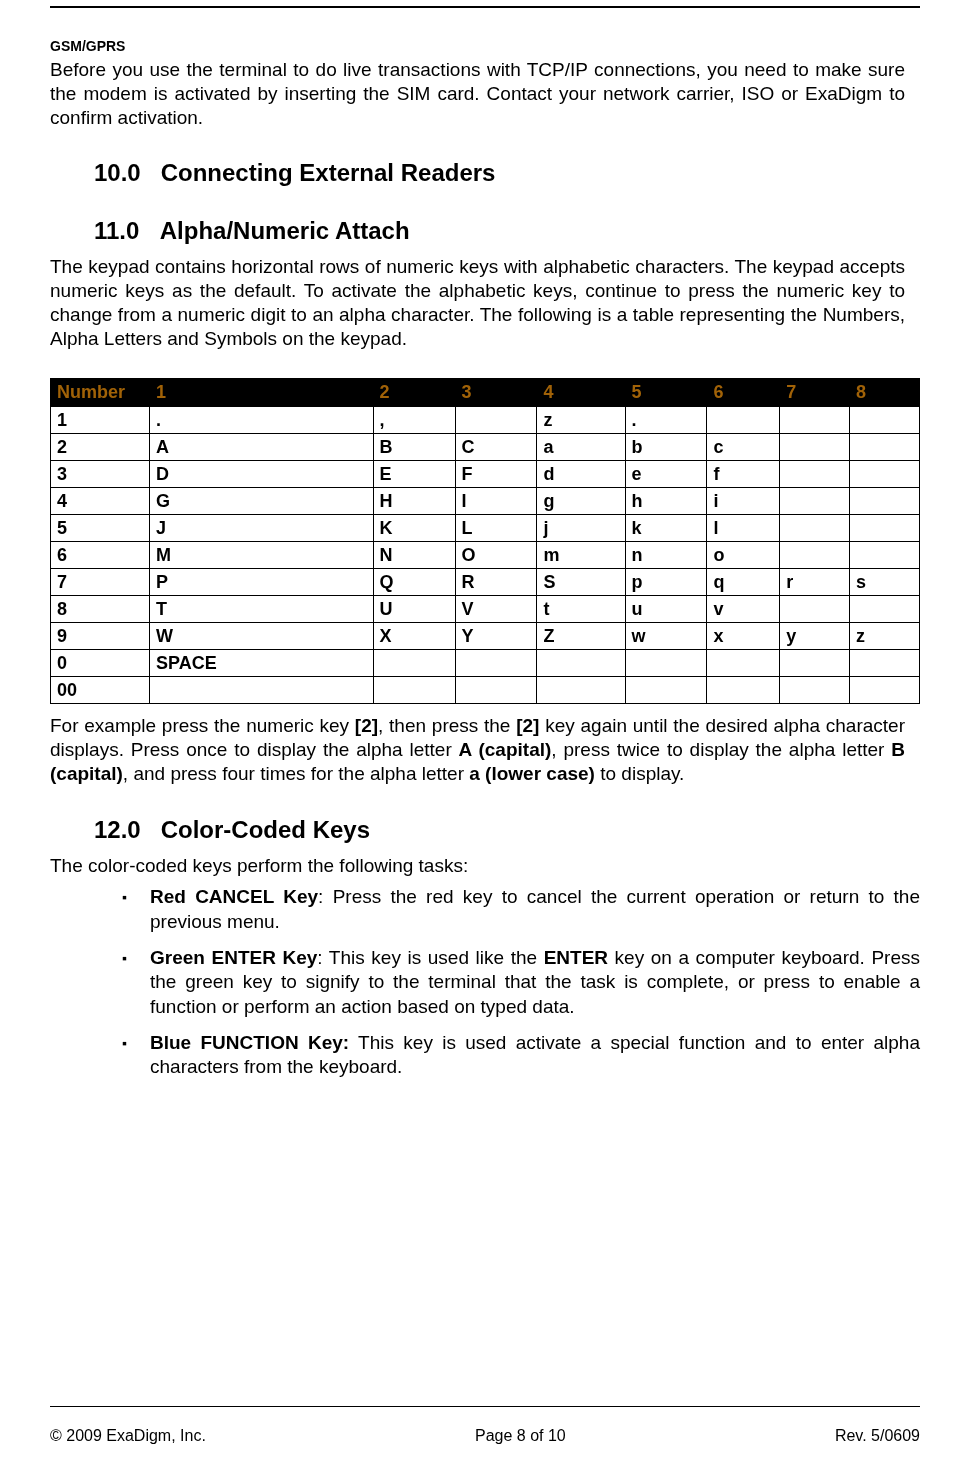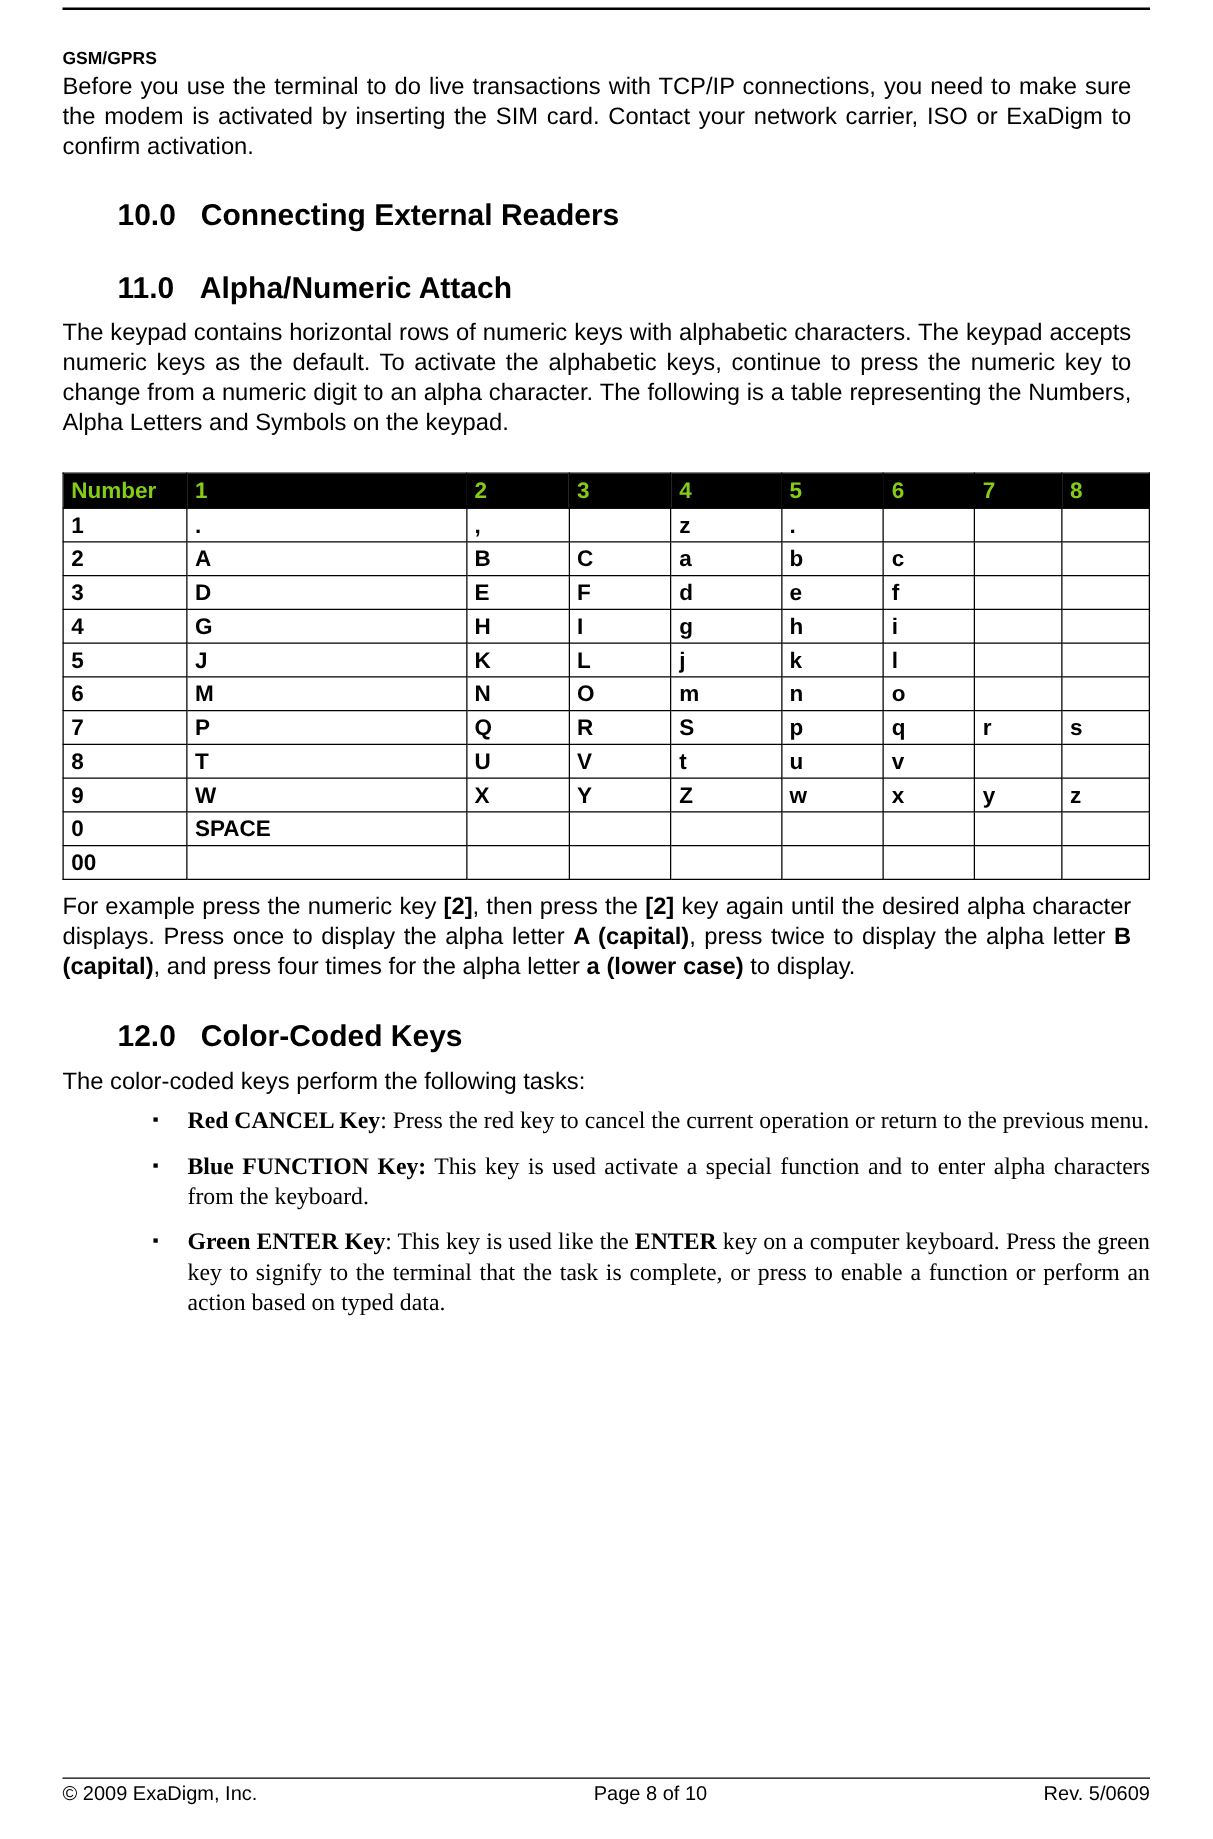--- a/index.html
+++ b/index.html
@@ -51,21 +51,21 @@
   }
   .h2 .num { display: inline-block; min-width: 60px; margin-left: 44px; }
   table.keypad {
     border-collapse: collapse;
     width: 100%;
     margin: 20px 0 10px 0;
     font-size: 18px;
   }
   table.keypad th {
     background: #000;
-    color: #84cc16;
+    color: #a16207;
     text-align: left;
     font-weight: bold;
     padding: 3px 6px;
     border: 1px solid #000;
   }
   table.keypad td {
     border: 1px solid #000;
     padding: 2px 6px;
     font-weight: bold;
     height: 22px;
@@ -76,38 +76,37 @@
     padding: 0 0 0 72px;
     list-style: none;
   }
   ul.keys li {
     position: relative;
     font-size: 19px;
     line-height: 1.28;
     text-align: justify;
     margin-bottom: 12px;
     padding-left: 28px;
-    font-family: Liberation Serif, serif;
   }
   ul.keys li::before {
     content: "\25AA";
     position: absolute;
     left: 0;
     top: 0;
     font-size: 14px;
     line-height: 24px;
   }
   .b { font-weight: bold; }
   .footer {
     position: absolute;
     left: 50px;
     right: 50px;
     bottom: 26px;
     border-top: 1.5px solid #000;
-    padding-top: 4px;
+    padding-top: 20px;
     font-size: 16px;
     display: flex;
     justify-content: space-between;
     gap: 26px;
   }
 </style>
 </head>
 <body>
 
 <div class="page">
@@ -276,24 +275,24 @@
     <span class="num">12.0</span>
     <span>Color-Coded Keys</span>
   </p>
   <p class="body-text" style="margin-bottom:8px">The color-coded keys perform the following tasks:</p>
 
   <ul class="keys">
     <li>
       <span class="b">Red CANCEL Key</span><span>:  </span><span>Press the red key to cancel the current operation or return to the previous menu.</span>
     </li>
     <li>
-      <span class="b">Blue FUNCTION Key:</span><span>  </span><span>This key is used activate a special function and to enter alpha characters from the keyboard.</span>
+      <span class="b">Green ENTER Key</span><span>:  </span><span>This key is used like the </span><span class="b">ENTER</span><span> key on a computer keyboard.  Press the green key to signify to the terminal that the task is complete, or press to enable a function or perform an action based on typed data.</span>
     </li>
     <li>
-      <span class="b">Green ENTER Key</span><span>:  </span><span>This key is used like the </span><span class="b">ENTER</span><span> key on a computer keyboard.  Press the green key to signify to the terminal that the task is complete, or press to enable a function or perform an action based on typed data.</span>
+      <span class="b">Blue FUNCTION Key:</span><span>  </span><span>This key is used activate a special function and to enter alpha characters from the keyboard.</span>
     </li>
   </ul>
 </div>
 
 <div class="footer">
   <span>© 2009 ExaDigm, Inc.</span>
   <span>Page 8 of 10</span>
   <span>Rev. 5/0609</span>
 </div>
 

